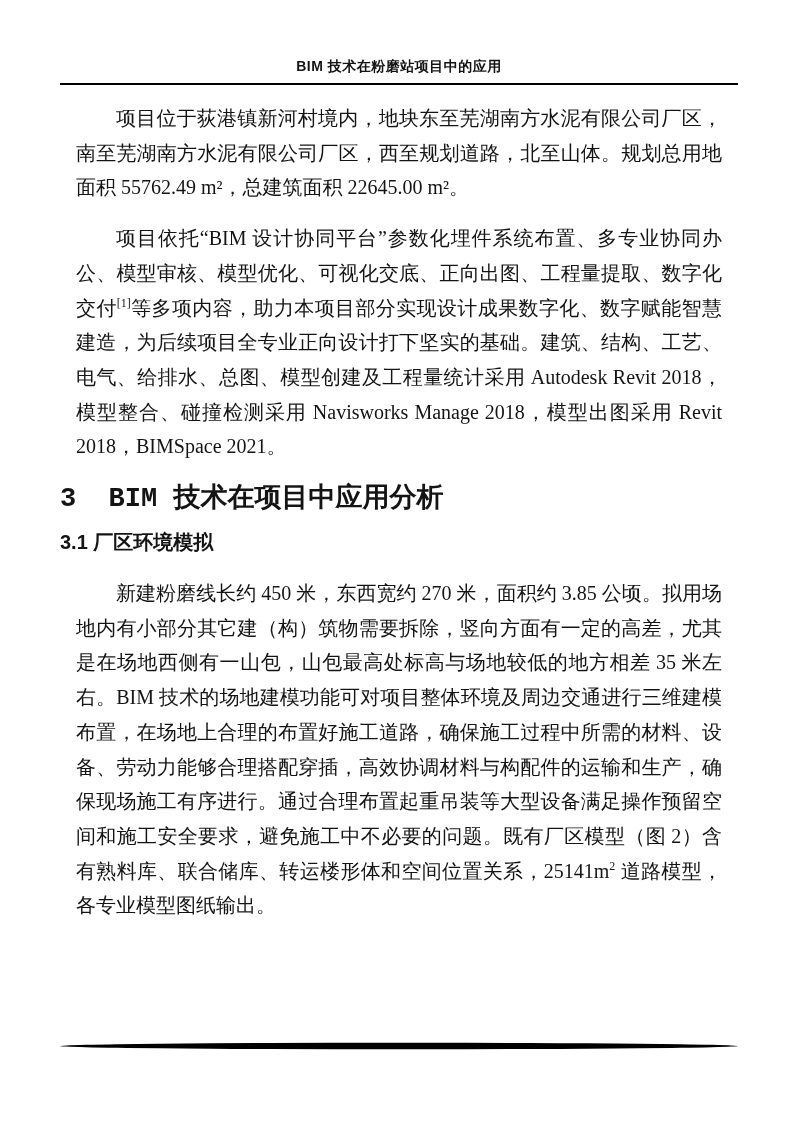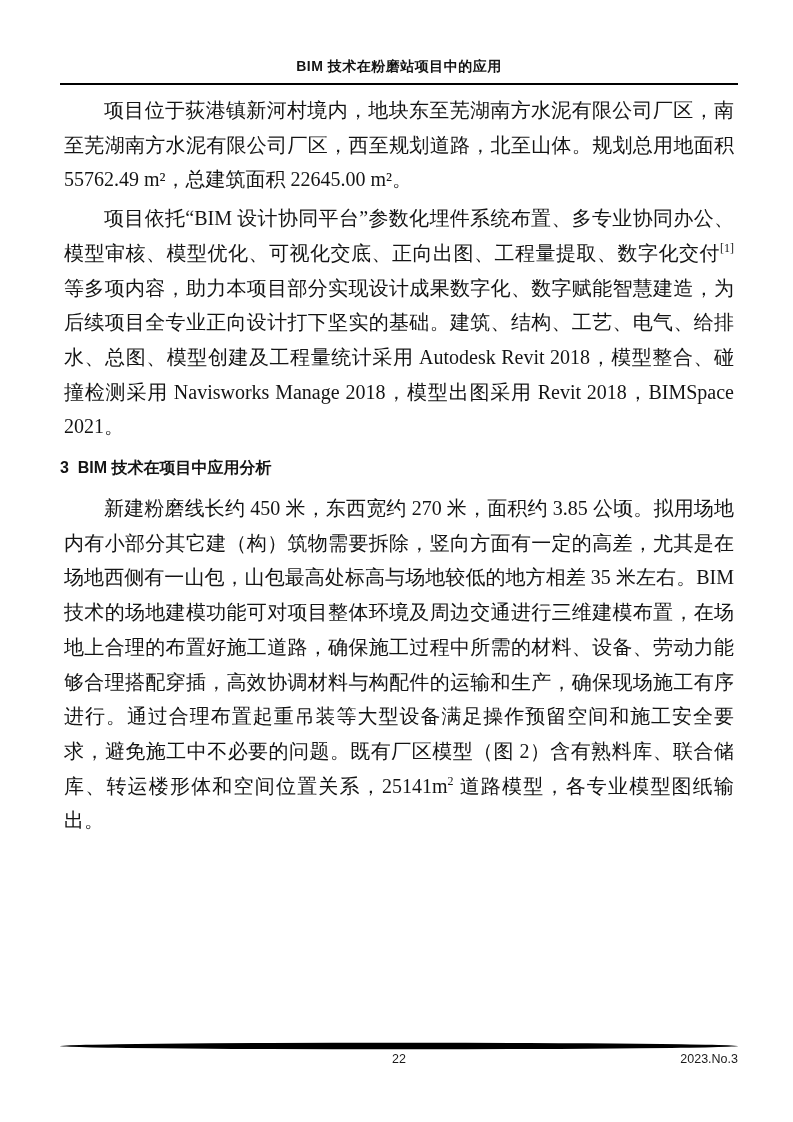--- a/index.html
+++ b/index.html
@@ -20,25 +20,25 @@
     letter-spacing:0.5px;
     line-height:20px;
   }
   .header-rule{height:2px;background:#000;margin-top:7px;}
   .doc-body{
     margin-top:8px;
     font-size:20px;
     line-height:34.7px;
     text-align:justify;
   }
-  p.para{margin:4px;text-indent:2em;}
+  p.para{margin:16px;text-indent:2em;}
   sup.fnote{font-size:12px;line-height:0;}
   h2.h-section{
-    font-family:Liberation Sans, sans-serif;
-    font-size:16px;font-weight:700;
+    font-family:Liberation Mono, monospace;
+    font-size:27px;font-weight:700;
     margin:5px 0 3px 0;
     line-height:38px;
     white-space:pre-wrap;
     text-align:left;
   }
   h3.h-subsection{
     font-family:"Liberation Sans","DejaVu Sans",sans-serif;
     font-size:20px;font-weight:700;
     margin:6px 0 4px 0;
     line-height:36px;
@@ -71,28 +71,25 @@
 
     <main class="doc-body">
 
       <p class="para">项目位于荻港镇新河村境内，地块东至芜湖南方水泥有限公司厂区，南至芜湖南方水泥有限公司厂区，西至规划道路，北至山体。规划总用地面积 55762.49 m²，总建筑面积 22645.00 m²。</p>
 
       <p class="para"><span>项目依托“BIM 设计协同平台”参数化埋件系统布置、多专业协同办公、模型审核、模型优化、可视化交底、正向出图、工程量提取、数字化交付</span><sup class="fnote">[1]</sup><span>等多项内容，助力本项目部分实现设计成果数字化、数字赋能智慧建造，为后续项目全专业正向设计打下坚实的基础。建筑、结构、工艺、电气、给排水、总图、模型创建及工程量统计采用 Autodesk Revit 2018，模型整合、碰撞检测采用 Navisworks Manage 2018，模型出图采用 Revit 2018，BIMSpace 2021。</span></p>
 
       <h2 class="h-section">3  BIM 技术在项目中应用分析</h2>
 
 
+      <h3 class="h-subsection">3.1 厂区环境模拟</h3>
 
       <p class="para"><span>新建粉磨线长约 450 米，东西宽约 270 米，面积约 3.85 公顷。拟用场地内有小部分其它建（构）筑物需要拆除，竖向方面有一定的高差，尤其是在场地西侧有一山包，山包最高处标高与场地较低的地方相差 35 米左右。BIM 技术的场地建模功能可对项目整体环境及周边交通进行三维建模布置，在场地上合理的布置好施工道路，确保施工过程中所需的材料、设备、劳动力能够合理搭配穿插，高效协调材料与构配件的运输和生产，确保现场施工有序进行。通过合理布置起重吊装等大型设备满足操作预留空间和施工安全要求，避免施工中不必要的问题。既有厂区模型（图 2）含有熟料库、联合储库、转运楼形体和空间位置关系，25141m</span><sup class="fnote">2</sup><span> 道路模型，各专业模型图纸输出。</span></p>
 
     </main>
   </div>
 
   <footer class="running-footer">
     <svg class="footer-bar" viewBox="0 0 678 8" preserveAspectRatio="none">
       <ellipse cx="339" cy="4" rx="339" ry="3.2" fill="#000000"></ellipse>
     </svg>
-    <div class="footer-row">
-      <span class="page-num">22</span>
-      <span class="issue">2023.No.3</span>
-    </div>
   </footer>
 </div>
 
 </body></html>

